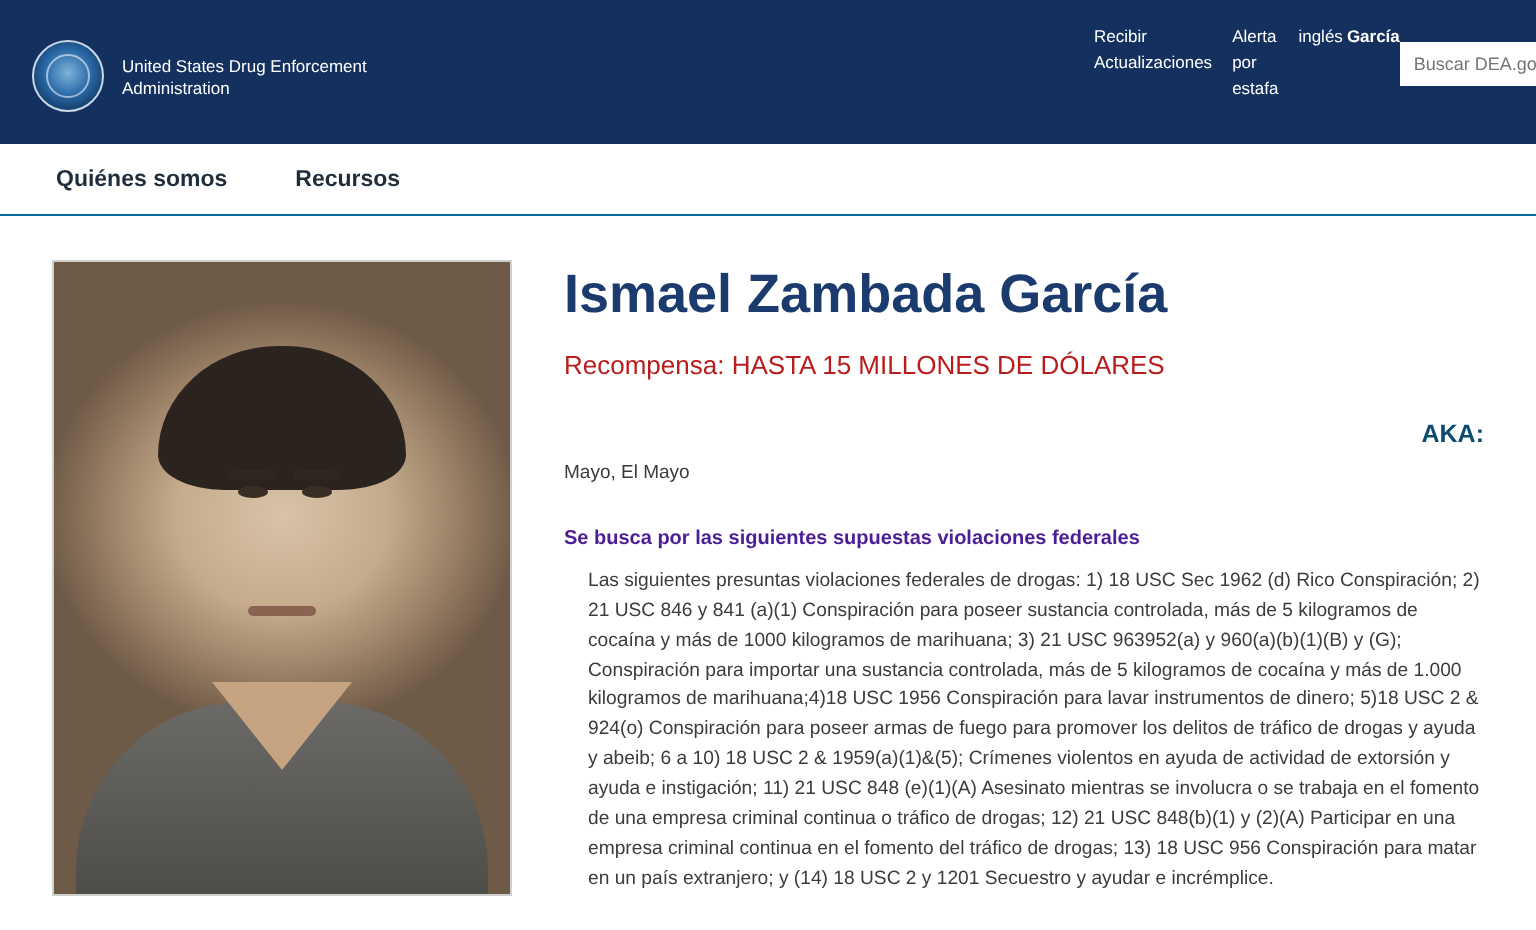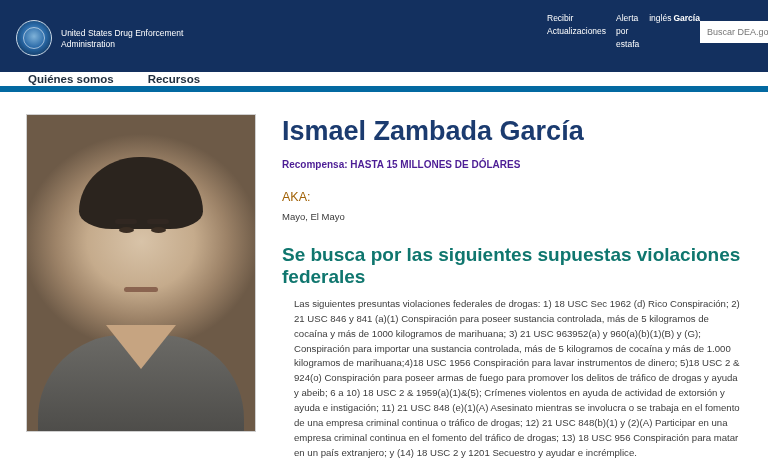--- a/index.html
+++ b/index.html
@@ -99,23 +99,23 @@
     background: #1b74c4;
     border: none;
     display: flex;
     align-items: center;
     justify-content: center;
     cursor: pointer;
   }
 
   
   .navbar {
-    height: 20px;
+    height: 36px;
     background: #ffffff;
-    border-bottom: 6px solid #0369a1;
+    border-bottom: 1px solid #0369a1;
     display: flex;
     align-items: center;
     padding-left: 28px;
     gap: 34px;
   }
   .nav-item {
     font-size: 11.5px;
     color: #1f2d3d;
     font-weight: bold;
     cursor: pointer;
@@ -204,40 +204,41 @@
 
   .info-col { flex: 1; min-width: 0; padding-top: 2px; }
   .person-name {
     font-size: 27px;
     font-weight: bold;
     color: #1b3b6f;
     line-height: 1.15;
     margin: 0 0 12px 0;
   }
   .reward {
-    font-size: 10px;
-    font-weight: bold;
-    color: #4c1d95;
+    font-size: 13px;
+    font-weight: normal;
+    color: #b91c1c;
     margin: 0 0 20px 0;
   }
   .section-head {
     font-size: 12.5px;
-    font-weight: normal;
-    color: #a16207;
+    font-weight: bold;
+    color: #0c4a6e;
     margin: 0 0 7px 0;
+    text-align: right;
   }
   .aka-text {
     font-size: 9.5px;
     color: #3a3a3a;
     margin: 0 0 22px 0;
   }
   .violations-head {
-    font-size: 19px;
-    font-weight: bold;
-    color: #0f766e;
+    font-size: 10px;
+    font-weight: bold;
+    color: #4c1d95;
     margin: 0 0 9px 0;
   }
   .violations-body {
     font-size: 9.6px;
     line-height: 1.55;
     color: #3c3c3c;
     margin: 0 0 18px 12px;
     text-align: left;
   }
 </style>

